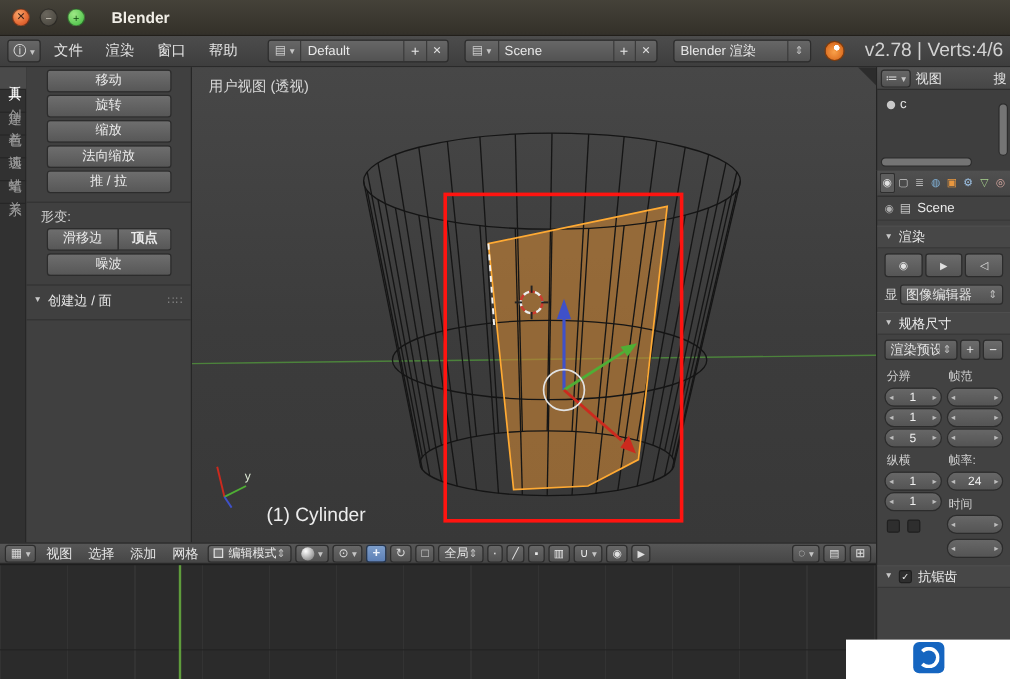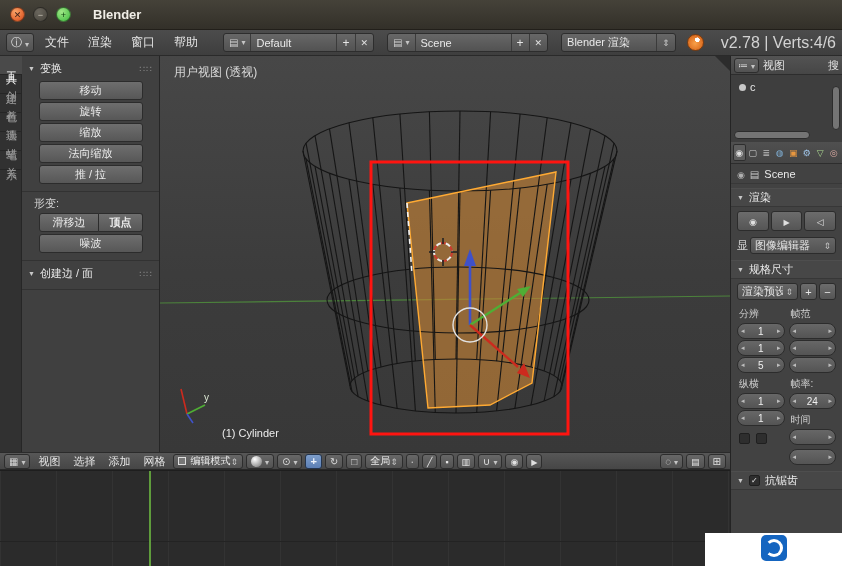--- a/index.html
+++ b/index.html
@@ -65,21 +65,21 @@
   .btn-row .tool-btn { margin:0; border-radius:0; }
   .btn-row .tool-btn:first-child { width:62px; border-radius:3px 0 0 3px; }
   .btn-row .tool-btn:last-child { width:44px; border-left:none; border-radius:0 3px 3px 0;font-weight:bold; }
   .field-label { display:block; color:#d2d2d2; font-size:11px; margin:4px 0 1px 12px; }
 
   
   #viewport { left:160px; top:56px; width:570px; height:396px;
     background: linear-gradient(#474747, #3c3c3c 55%, #383838); overflow:hidden; }
   #viewport svg { position:absolute; left:0; top:0; }
   .vp-label { position:absolute; left:14px; top:8px; color:#d8d8d8; font-size:12px; }
-  .vp-object { position:absolute; left:62px; bottom:13px; color:#ececec; font-size:11px; }
+  .vp-object { position:absolute; left:62px; bottom:13px; color:#ececec; font-size:16px; }
   .vp-axis-label { position:absolute; left:44px; top:336px; color:#dce8d4; font-size:10px; }
   #vp-corner { position:absolute; right:0; top:0; width:0; height:0;
     border-top:15px solid #2c2c2c; border-left:15px solid transparent; }
   #cyl-lines line, .wire { stroke:#151515; stroke-width:1.1; fill:none; }
   .sel-fill { fill:var(--selection-orange,#c98436); fill-opacity:.62; stroke:none; }
   .sel-stroke { fill:none; stroke:var(--selection-edge,#ffaa33); stroke-width:1.4; }
   .active-edge { stroke:#f2f2f2; stroke-width:1.6; stroke-dasharray:5 4; }
   .border-rect { fill:none; stroke:var(--border-red,#ff1410); stroke-width:3; }
   .manip-circle { fill:none; stroke:#e2e2e2; stroke-width:1.4; }
   .axis-z-line { stroke:var(--axis-z-blue,#3f51c9); stroke-width:2.6; }
@@ -249,24 +249,20 @@
     <div class="shelf-tab active">工具</div>
     <div class="shelf-tab">创建</div>
     <div class="shelf-tab">着色</div>
     <div class="shelf-tab">选项</div>
     <div class="shelf-tab">蜡笔</div>
     <div class="shelf-tab">关系</div>
   </div>
 
   <div class="abs" id="toolshelf">
     <div class="panel">
-      <div class="panel-header">
-        <span>变换</span>
-        <span class="grip"></span>
-      </div>
       <div class="tool-btn">移动</div>
       <div class="tool-btn">旋转</div>
       <div class="tool-btn">缩放</div>
       <div class="tool-btn">法向缩放</div>
       <div class="tool-btn">推 / 拉</div>
     </div>
     <div class="panel">
       <span class="field-label">形变:</span>
       <div class="btn-row">
         <div class="tool-btn">滑移边</div>

